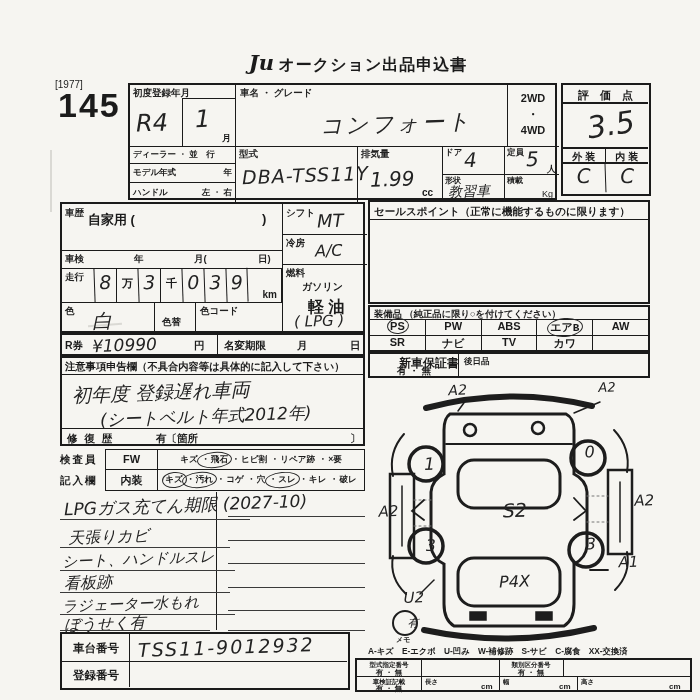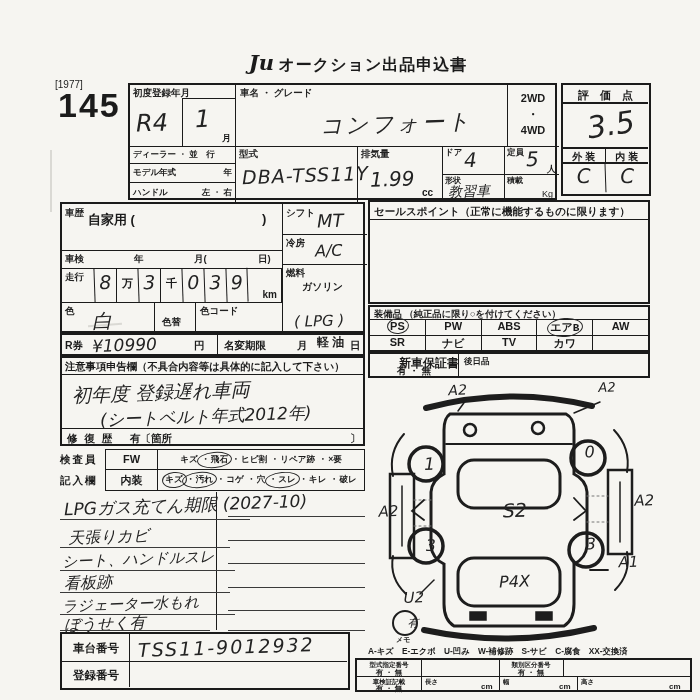--- a/index.html
+++ b/index.html
@@ -143,41 +143,41 @@
     <div class="cell lbl" style="left:138px;top:101px;">色コード</div>
 
     <div class="cell lbl" style="left:224px;top:3px;">シフト</div>
     <div class="cell hand" style="left:255px;top:6px;font-size:18px;">MT</div>
     <div class="hline" style="left:220px;top:30px;width:85px;"></div>
     <div class="cell lbl" style="left:224px;top:33px;">冷房</div>
     <div class="cell hand" style="left:253px;top:37px;font-size:16px;">A/C</div>
     <div class="hline" style="left:220px;top:60px;width:85px;"></div>
     <div class="cell lbl" style="left:224px;top:63px;">燃料</div>
     <div class="cell" style="left:240px;top:76px;font-size:10px;font-weight:bold;">ガソリン</div>
-    <div class="cell" style="left:255px;top:93px;font-size:12px;font-weight:bold;margin-top:37px;">軽 油</div>
+    <div class="cell" style="left:246px;top:93px;font-size:16px;font-weight:bold;">軽 油</div>
     <div class="cell hand" style="left:232px;top:108px;font-size:15px;">( LPG )</div>
   </div>
 
   <div class="bx" style="left:60px;top:333px;width:305px;height:23px;">
     <div class="cell lbl-lg" style="left:3px;top:4px;">R券</div>
     <div class="cell hand" style="left:30px;top:0px;font-size:17px;">¥10990</div>
     <div class="cell lbl-lg" style="left:132px;top:4px;">円</div>
     <div class="vline" style="left:155px;top:0;height:20px;"></div>
     <div class="cell lbl-lg" style="left:162px;top:4px;">名変期限</div>
     <div class="cell lbl-lg" style="left:235px;top:4px;">月</div>
     <div class="cell lbl-lg" style="left:288px;top:4px;">日</div>
   </div>
 
   <div class="bx" style="left:60px;top:356px;width:305px;height:90px;">
     <div class="cell" style="left:0;top:0;width:301px;height:17px;border-bottom:1.6px solid #1b1b1b;font-size:10.3px;font-weight:bold;padding:2px 0 0 3px;box-sizing:border-box;white-space:nowrap;">注意事項申告欄（不具合内容等は具体的に記入して下さい）</div>
     <div class="cell hand" style="left:10px;top:22px;font-size:19px;">初年度 登録遅れ車両</div>
     <div class="cell hand" style="left:38px;top:47px;font-size:17px;">(シートベルト年式2012年)</div>
     <div class="cell" style="left:0;top:70px;width:301px;height:17px;border-top:1.6px solid #1b1b1b;">
       <span style="position:absolute;left:5px;top:3px;font-size:10.5px;font-weight:bold;letter-spacing:2px;">修 復 歴</span>
-      <span style="position:absolute;left:68px;top:3px;font-size:10.5px;font-weight:bold;">有〔箇所</span>
+      <span style="position:absolute;left:94px;top:3px;font-size:10.5px;font-weight:bold;">有〔箇所</span>
       <span style="position:absolute;left:288px;top:3px;font-size:10.5px;font-weight:bold;">〕</span>
     </div>
   </div>
 
   <div class="abs" style="left:60px;top:449px;width:305px;height:42px;">
     <div class="cell lbl-lg" style="left:0px;top:4px;letter-spacing:2px;">検査員</div>
     <div class="cell" style="left:45px;top:0;width:53px;height:21px;border:1.8px solid #1b1b1b;text-align:center;font-size:11px;font-weight:bold;padding-top:3px;">FW</div>
     <div class="cell opts" style="left:98px;top:0;width:207px;height:21px;border:1.8px solid #1b1b1b;border-left:none;text-align:center;font-size:8.6px;font-weight:bold;padding-top:4px;">
       <span class="opt">キズ</span>
       <span class="opt circled">飛石</span>

